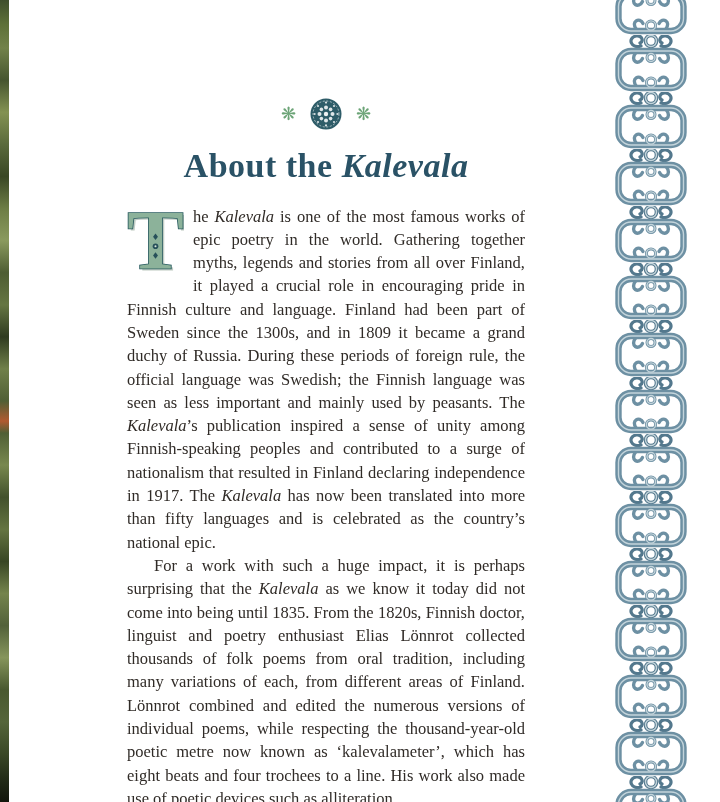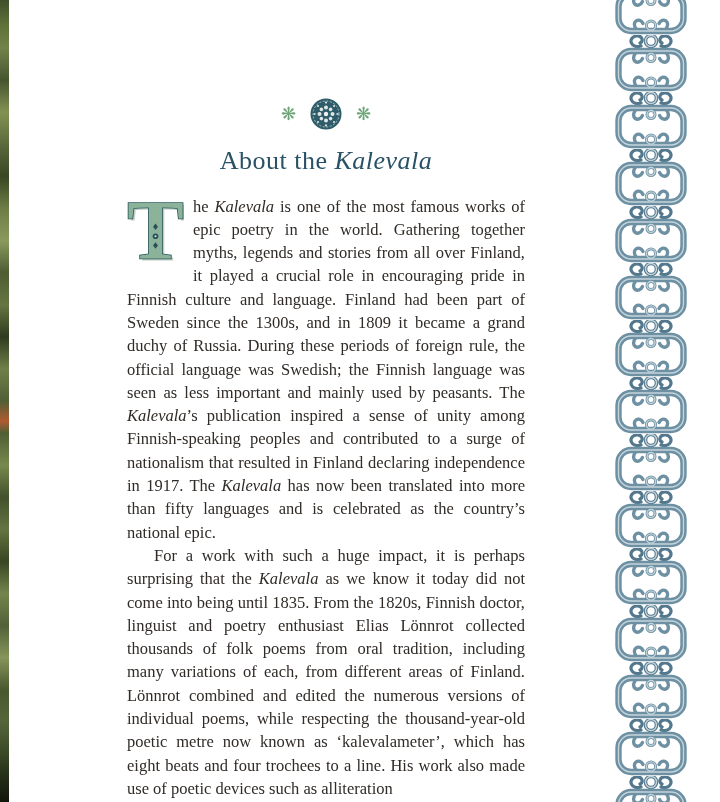--- a/index.html
+++ b/index.html
@@ -43,22 +43,22 @@
   }
   .flower {
     font-family: "DejaVu Sans", sans-serif;
     font-size: 18px; line-height: 1;
     color: #6ca477;
   }
 
   .page-title {
     margin: 13px 0 0 0;
     text-align: center;
-    font-size: 26px;
-    font-weight: 400;
+    font-size: 34px;
+    font-weight: 700;
     letter-spacing: 0.5px;
     color: #2a5266;
     line-height: 1.25;
   }
   .page-title em { font-style: italic; }
 
   .body-copy {
     margin-top: 17px;
     font-size: 16.5px;
     line-height: 23.3px;

